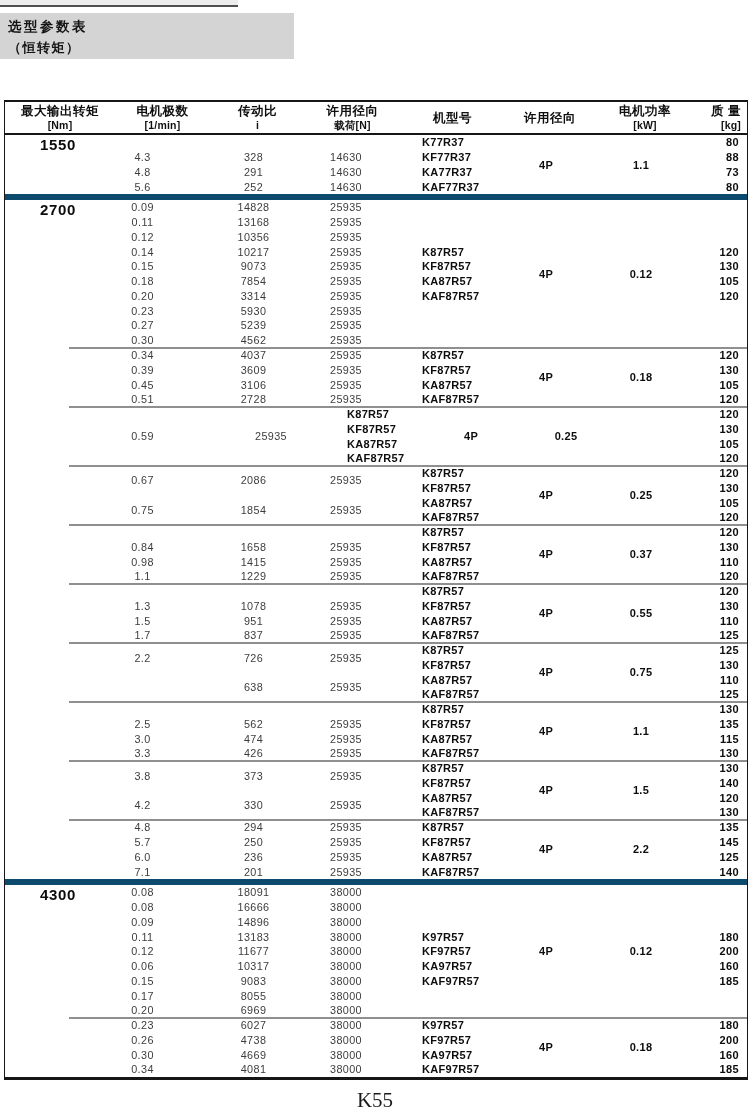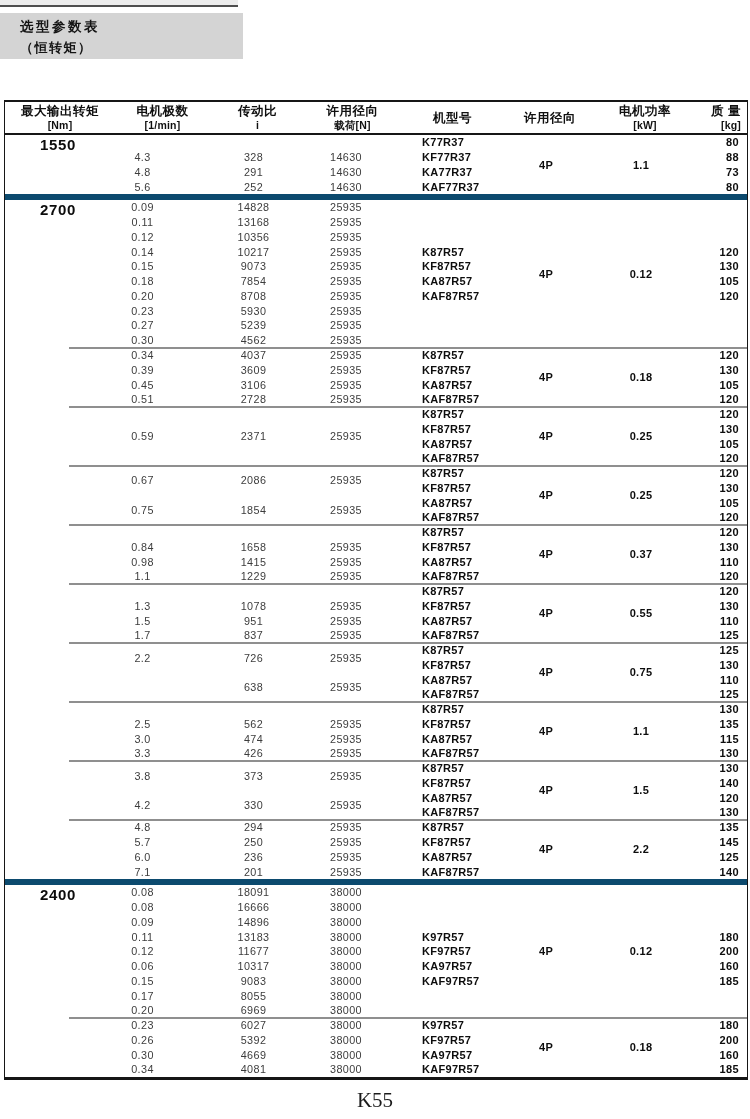--- a/index.html
+++ b/index.html
@@ -4,21 +4,21 @@
 <style>
   html,body{margin:0;padding:0;}
   body{
     width:750px;height:1119px;position:relative;background:#ffffff;
     font-family:"Liberation Sans","DejaVu Sans",sans-serif;
     -webkit-font-smoothing:antialiased;overflow:hidden;
   }
   
   .top-bar{position:absolute;left:0;top:0;width:238px;height:5px;background:#ededed;border-bottom:2px solid #4f4f4f;}
   
-  .title-box{position:absolute;left:0;top:13px;width:243px;height:46px;background:#d4d4d4;box-sizing:border-box;padding:5px 0 0 20px;}
+  .title-box{position:absolute;left:0;top:13px;width:294px;height:46px;background:#d4d4d4;box-sizing:border-box;padding:5px 0 0 8px;}
   .title-box .t1{font-weight:bold;font-size:13.5px;letter-spacing:2.5px;color:#141414;}
   .title-box .t2{font-weight:bold;font-size:13px;letter-spacing:1.5px;color:#141414;margin-top:3px;}
   
   .ptable{position:absolute;left:4px;top:100px;width:744px;box-sizing:border-box;
     border-left:1px solid #161616;border-right:1px solid #161616;
     border-top:2px solid #161616;border-bottom:3px solid #161616;}
   .thead{display:flex;height:31px;border-bottom:2px solid #161616;}
   .th{display:flex;flex-direction:column;justify-content:center;align-items:center;
       font-weight:bold;font-size:12.5px;line-height:14px;color:#101010;letter-spacing:.5px;box-sizing:border-box;}
   .th .u{font-size:10.5px;letter-spacing:.2px;}
@@ -149,21 +149,21 @@
               <div class="cell" style="height: 14.76px;">0.27</div>
               <div class="cell" style="height: 14.76px;">0.30</div>
             </div>
             <div class="col ratio">
               <div class="cell" style="height: 14.76px;">14828</div>
               <div class="cell" style="height: 14.76px;">13168</div>
               <div class="cell" style="height: 14.76px;">10356</div>
               <div class="cell" style="height: 14.76px;">10217</div>
               <div class="cell" style="height: 14.76px;">9073</div>
               <div class="cell" style="height: 14.76px;">7854</div>
-              <div class="cell" style="height: 14.76px;">8708</div>
+              <div class="cell" style="height: 14.76px;">3314</div>
               <div class="cell" style="height: 14.76px;">5930</div>
               <div class="cell" style="height: 14.76px;">5239</div>
               <div class="cell" style="height: 14.76px;">4562</div>
             </div>
             <div class="col load">
               <div class="cell" style="height: 14.76px;">25935</div>
               <div class="cell" style="height: 14.76px;">25935</div>
               <div class="cell" style="height: 14.76px;">25935</div>
               <div class="cell" style="height: 14.76px;">25935</div>
               <div class="cell" style="height: 14.76px;">25935</div>
@@ -241,23 +241,20 @@
               <div class="cell" style="height: 14.76px;">130</div>
               <div class="cell" style="height: 14.76px;">105</div>
               <div class="cell" style="height: 14.76px;">120</div>
             </div>
           </div>
           <div class="sep"></div>
           <div class="block">
             <div class="col speed">
               <div class="cell" style="height: 59.04px;">0.59</div>
             </div>
-            <div class="col ratio">
-              <div class="cell" style="height: 59.04px;">2371</div>
-            </div>
             <div class="col load">
               <div class="cell" style="height: 59.04px;">25935</div>
             </div>
             <div class="col model">
               <div class="cell" style="height: 14.76px;">K87R57</div>
               <div class="cell" style="height: 14.76px;">KF87R57</div>
               <div class="cell" style="height: 14.76px;">KA87R57</div>
               <div class="cell" style="height: 14.76px;">KAF87R57</div>
             </div>
             <div class="col poles">
@@ -523,21 +520,21 @@
             <div class="col weight">
               <div class="cell" style="height: 14.76px;">135</div>
               <div class="cell" style="height: 14.76px;">145</div>
               <div class="cell" style="height: 14.76px;">125</div>
               <div class="cell" style="height: 14.76px;">140</div>
             </div>
           </div>
         </div>
       </div>
       <div class="section">
-        <div class="torque">2400</div>
+        <div class="torque">4300</div>
         <div class="blocks">
           <div class="block">
             <div class="col speed">
               <div class="cell" style="height: 14.76px;">0.08</div>
               <div class="cell" style="height: 14.76px;">0.08</div>
               <div class="cell" style="height: 14.76px;">0.09</div>
               <div class="cell" style="height: 14.76px;">0.11</div>
               <div class="cell" style="height: 14.76px;">0.12</div>
               <div class="cell" style="height: 14.76px;">0.06</div>
               <div class="cell" style="height: 14.76px;">0.15</div>
@@ -598,21 +595,21 @@
           <div class="sep"></div>
           <div class="block">
             <div class="col speed">
               <div class="cell" style="height: 14.76px;">0.23</div>
               <div class="cell" style="height: 14.76px;">0.26</div>
               <div class="cell" style="height: 14.76px;">0.30</div>
               <div class="cell" style="height: 14.76px;">0.34</div>
             </div>
             <div class="col ratio">
               <div class="cell" style="height: 14.76px;">6027</div>
-              <div class="cell" style="height: 14.76px;">5392</div>
+              <div class="cell" style="height: 14.76px;">4738</div>
               <div class="cell" style="height: 14.76px;">4669</div>
               <div class="cell" style="height: 14.76px;">4081</div>
             </div>
             <div class="col load">
               <div class="cell" style="height: 14.76px;">38000</div>
               <div class="cell" style="height: 14.76px;">38000</div>
               <div class="cell" style="height: 14.76px;">38000</div>
               <div class="cell" style="height: 14.76px;">38000</div>
             </div>
             <div class="col model">

